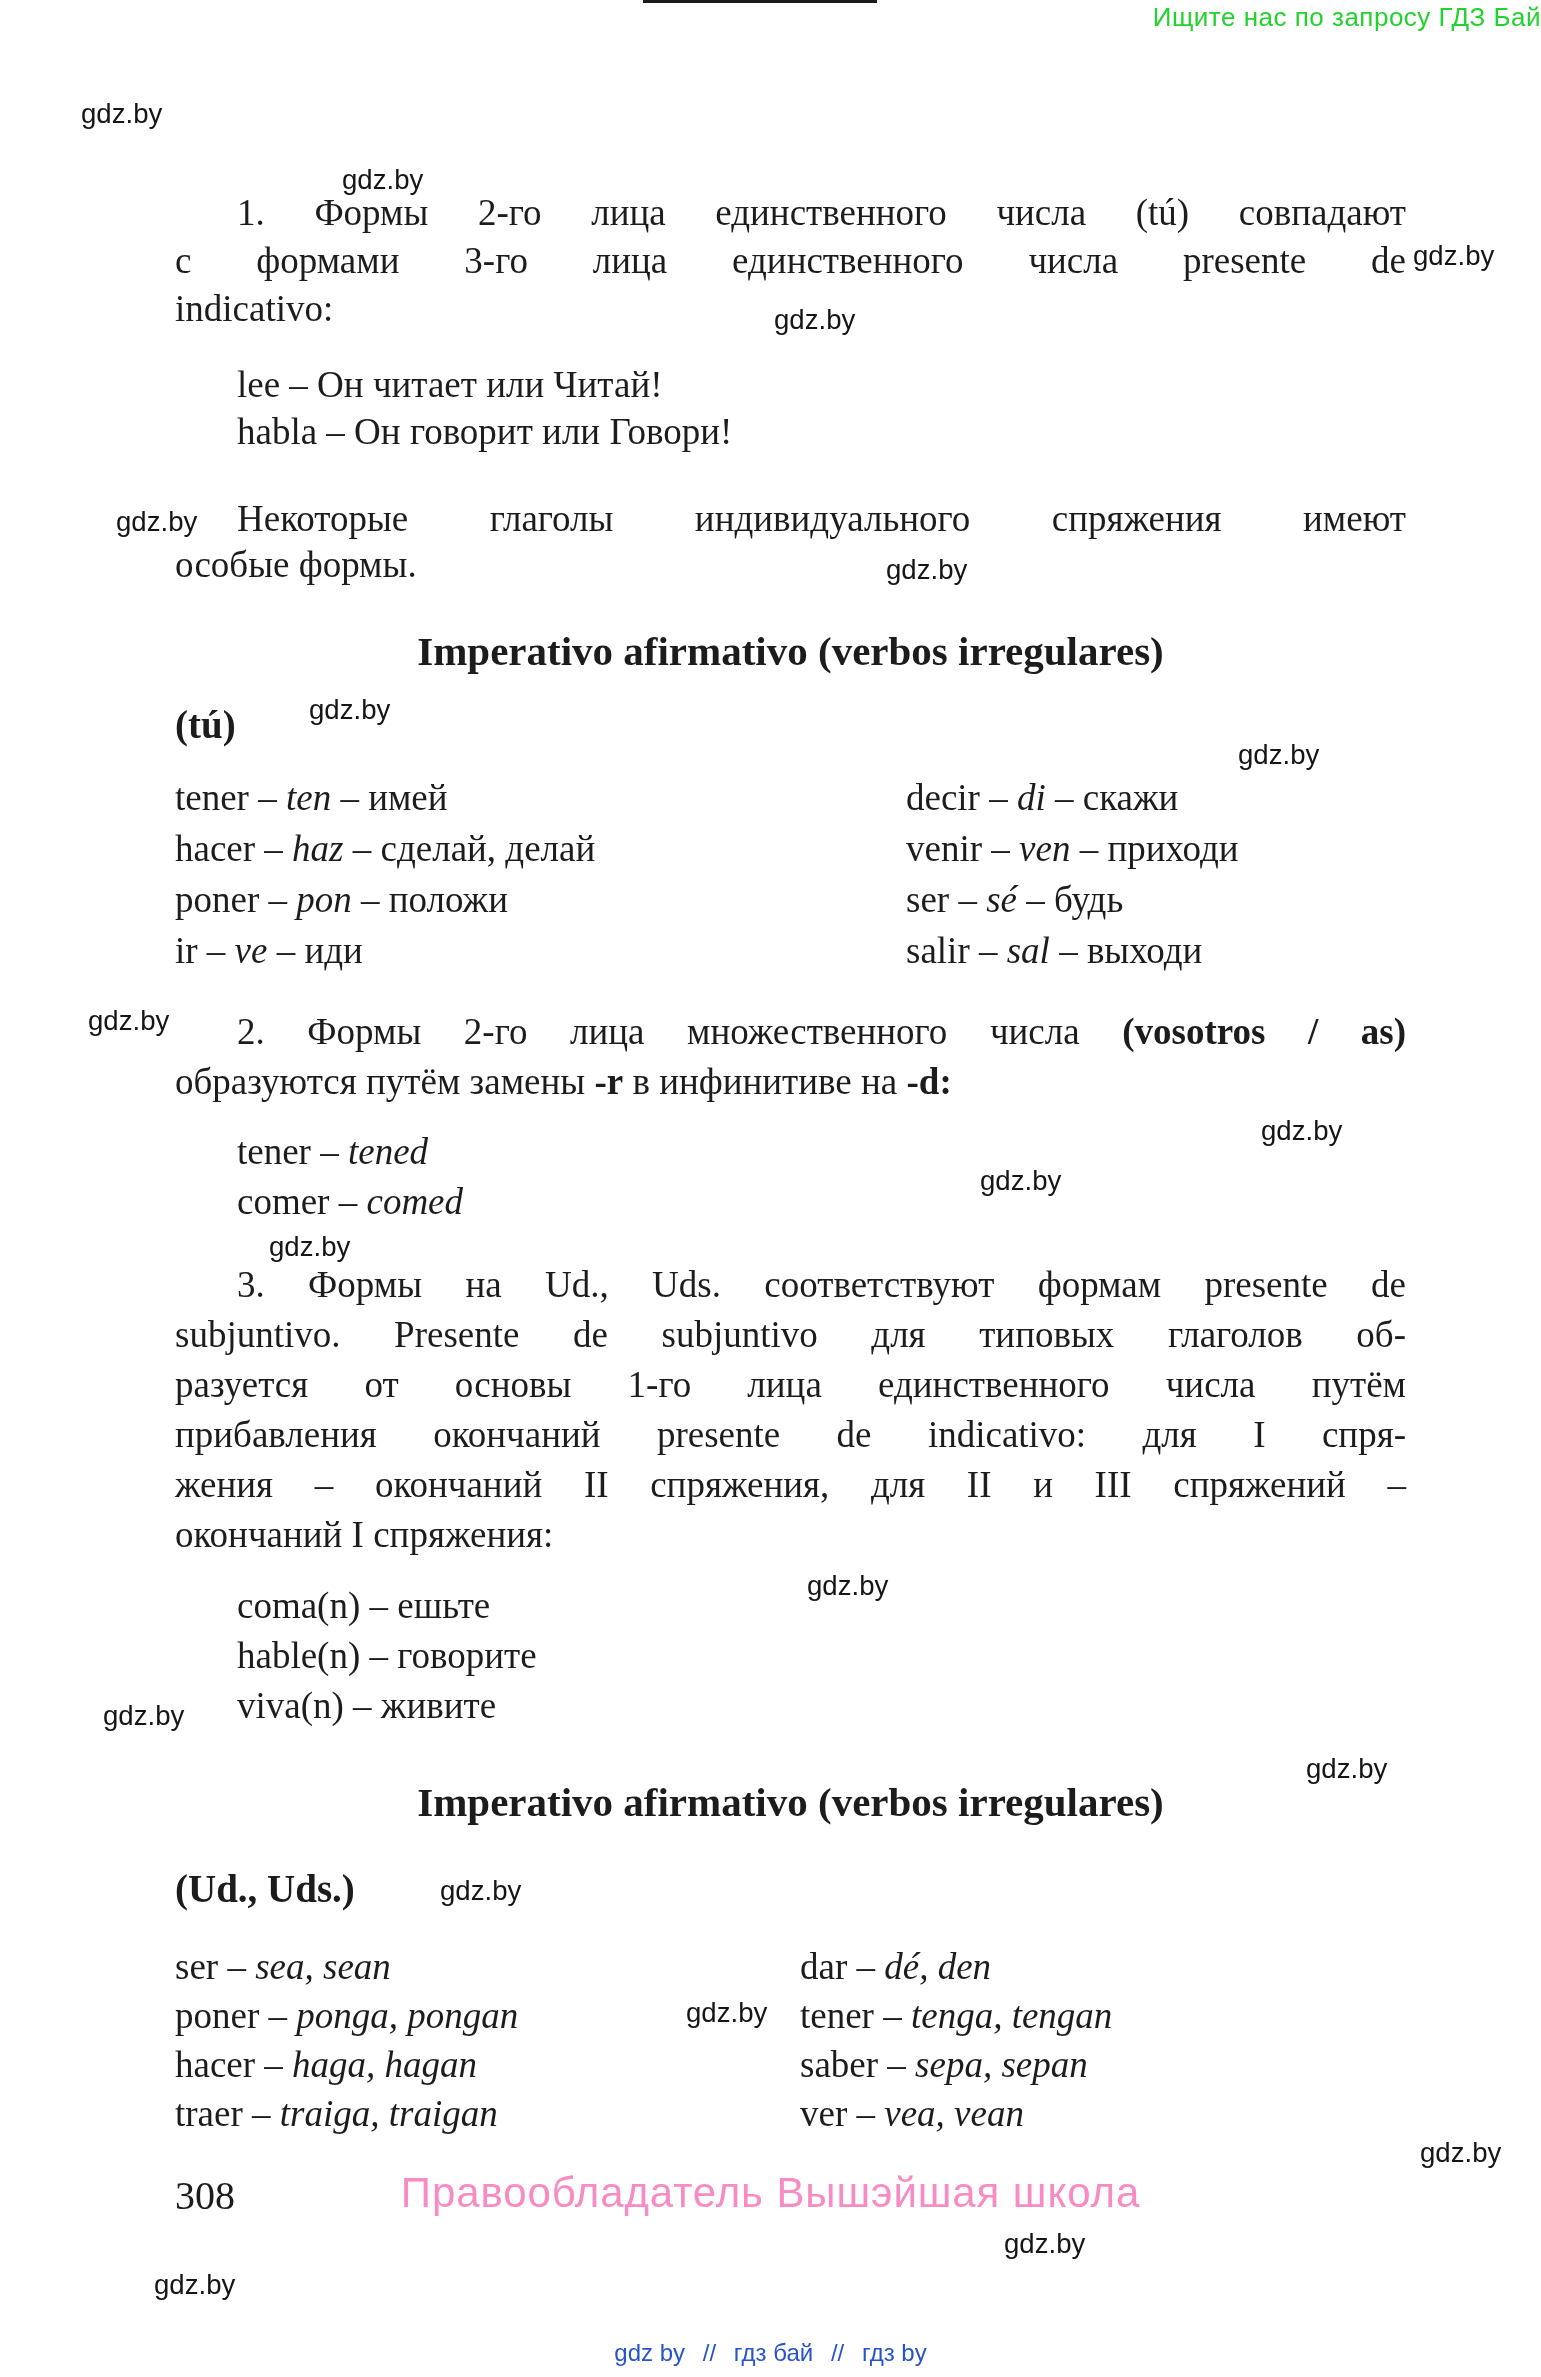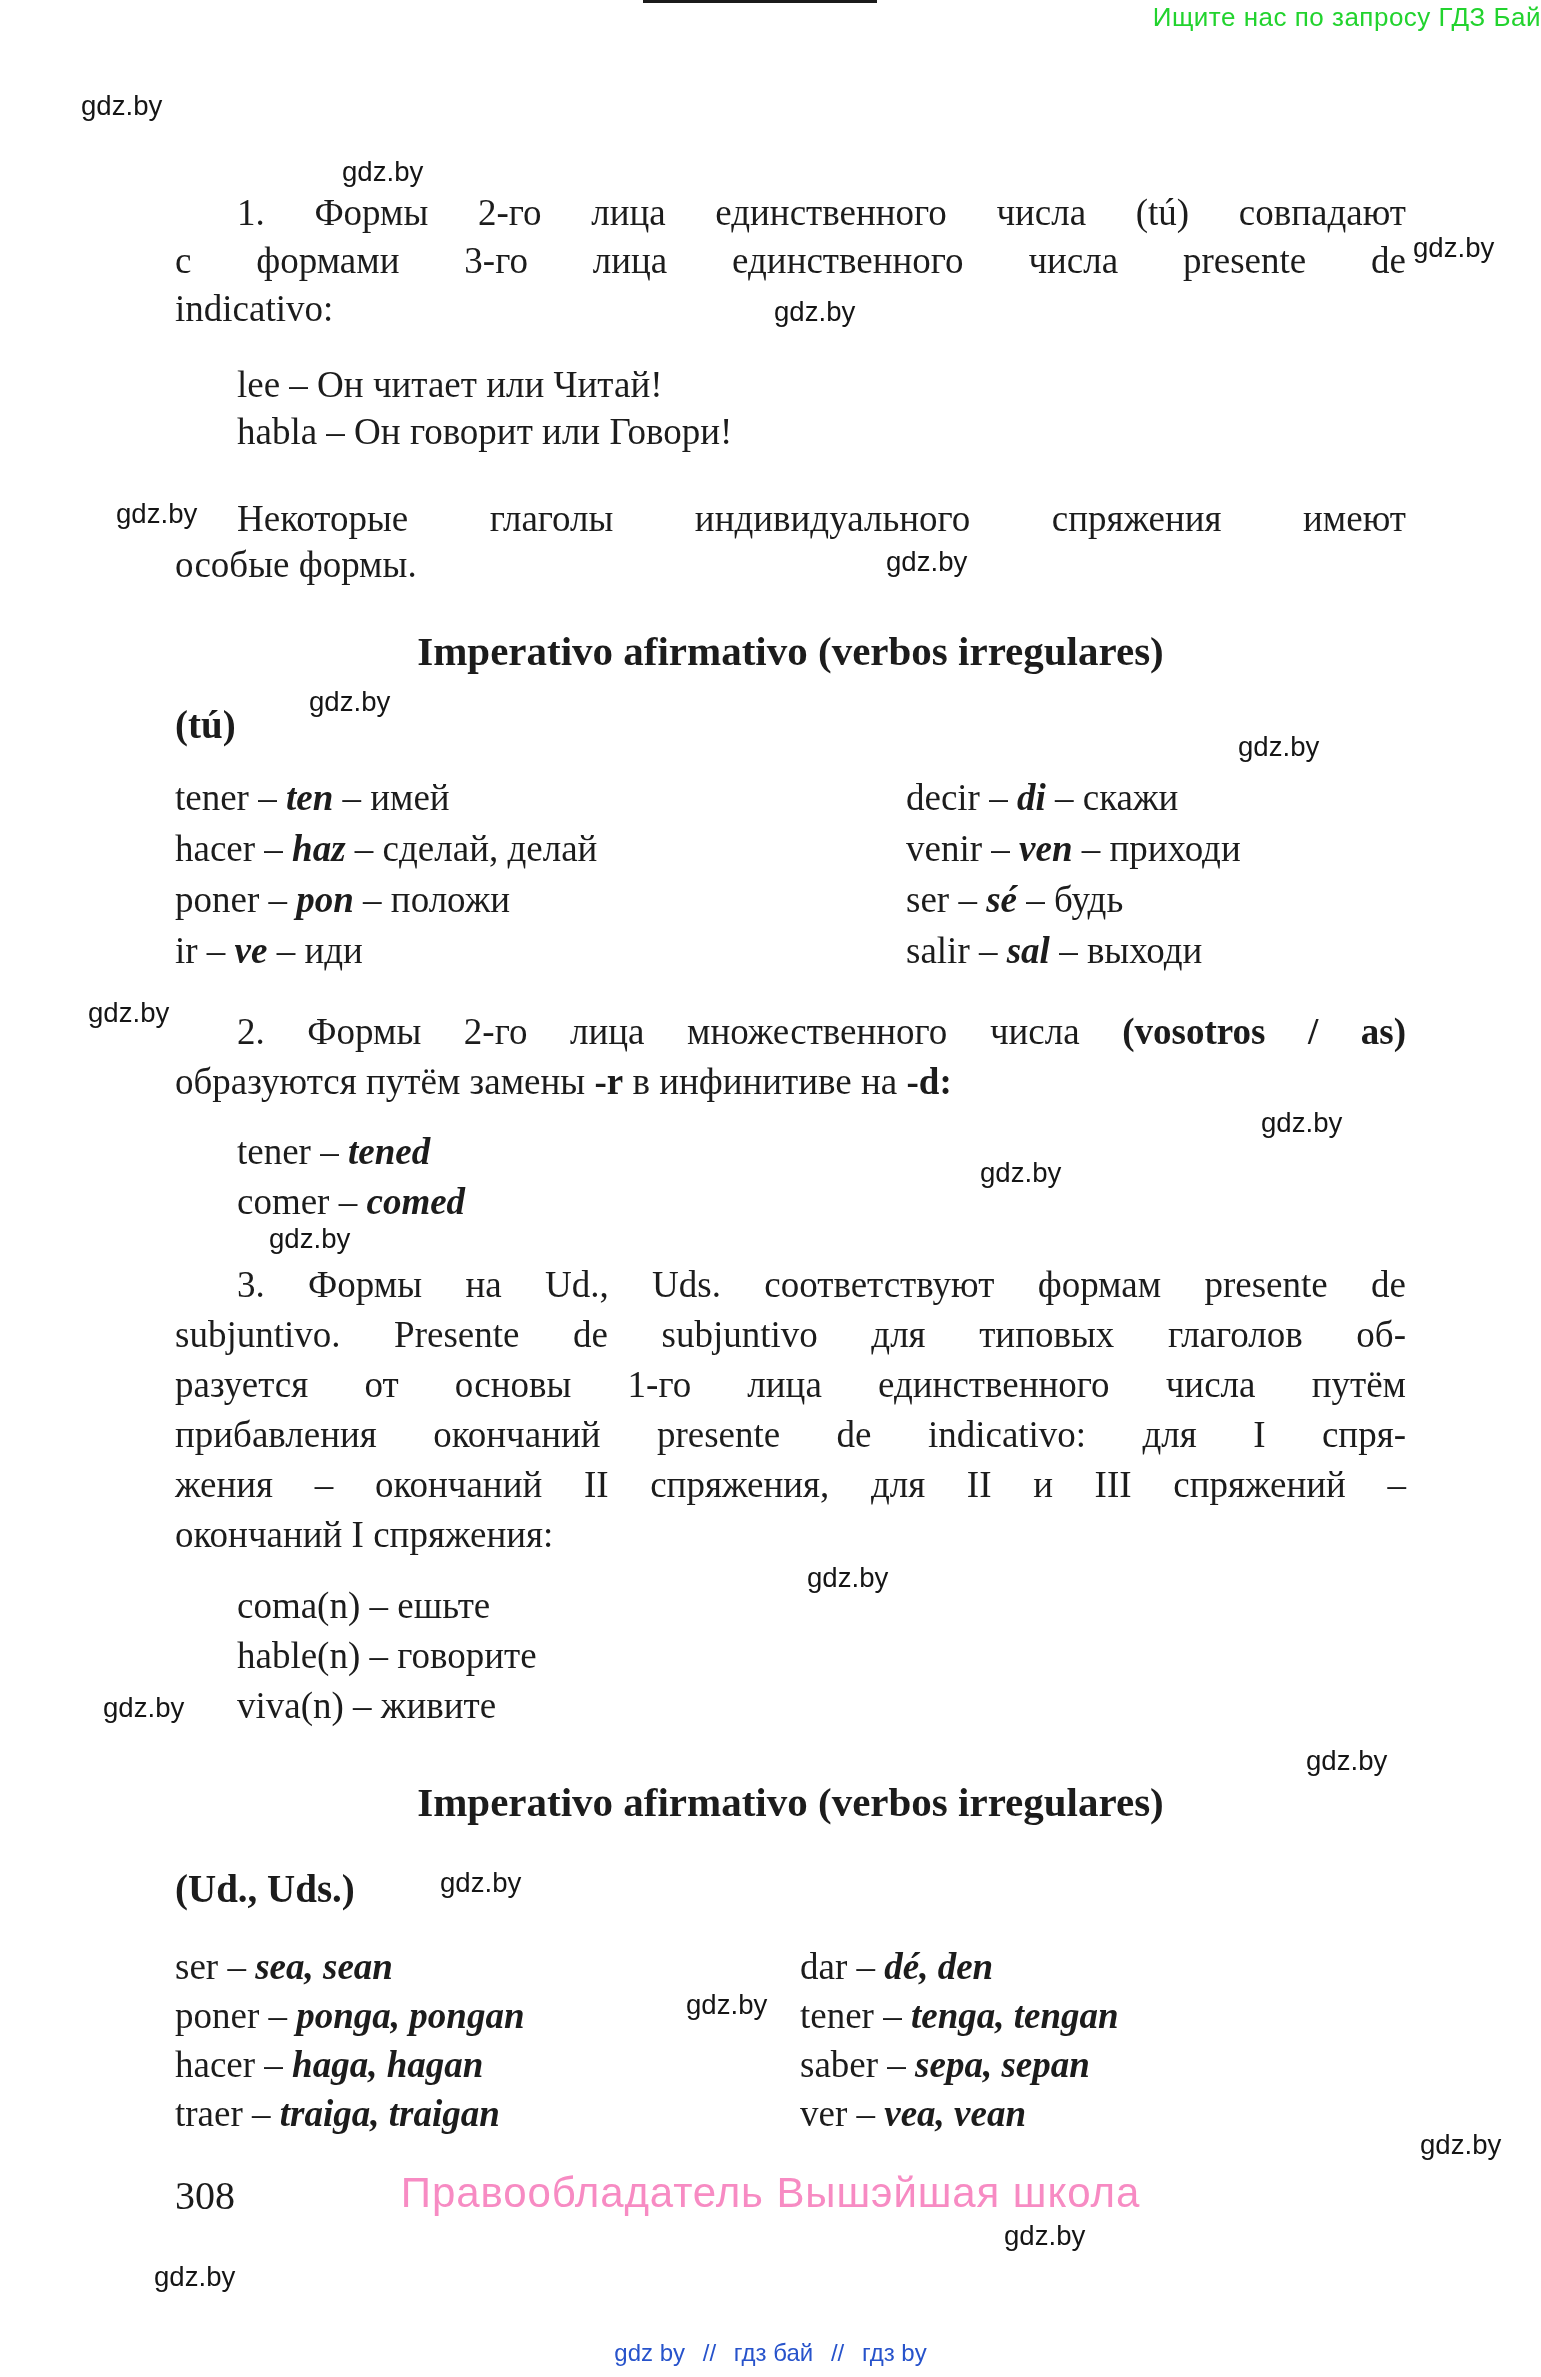--- a/index.html
+++ b/index.html
@@ -9,40 +9,40 @@
     font-family:"Liberation Serif","DejaVu Serif",serif; color:var(--text,#1c1c1c);
   }
   .banner {
     position:absolute; top:1.8px; left:0; width:100%; text-align:right;
     font-family:"Liberation Sans","DejaVu Sans",sans-serif; font-size:26px;
     color:var(--banner-green,#22d32e); letter-spacing:0.5px;
   }
   .artifact { position:absolute; left:643px; top:0; width:234px; height:2.8px; background:#1b1b1b; }
   .wm {
     position:absolute; font-family:"Liberation Sans","DejaVu Sans",sans-serif;
-    font-size:27.6px; color:#151515; white-space:nowrap;
+    font-size:27.6px; color:#151515; white-space:nowrap;margin-top:8px;
   }
   .block { position:absolute; left:175px; width:1231px; }
   .ln { font-size:37px; }
   .lh52 .ln { line-height:48px; }
   .lh51 .ln { line-height:47px; }
   .lh50 .ln { line-height:46px; }
   .lh54 .ln { line-height:50px; }
   .just { text-align:justify; text-align-last:justify; }
   .ind { text-indent:62px; }
   .examples { padding-left:62px; }
   .heading { text-align:center; font-weight:bold; font-size:41px; line-height:46px; }
   .vlabel { font-weight:bold; font-size:39px; line-height:44px; }
   .vtable { font-size:37px; }
   .vrow { position:relative; height:51px; line-height:51px; }
   .vtable2 .vrow { height:49px; line-height:49px; }
   .vcell-r { position:absolute; top:0; }
   .t1 .vcell-r { left:731px; }
   .t2 .vcell-r { left:625px; }
-  .i { font-style:italic;font-weight:bold; }
+  .i { font-style:italic; }
   .b { font-weight:bold; }
   .page-number { position:absolute; left:175px; top:2174px; font-size:40px; line-height:44px; }
   .copyright {
     position:absolute; left:0; top:2169px; width:100%; text-align:center;
     font-family:"Liberation Sans","DejaVu Sans",sans-serif; font-size:42px; line-height:48px;
     color:var(--copyright-pink,#f78bc3); letter-spacing:0.9px;
   }
   .footer-links {
     position:absolute; left:0; top:2339px; width:100%; text-align:center;
     font-family:"Liberation Sans","DejaVu Sans",sans-serif; font-size:24px;

